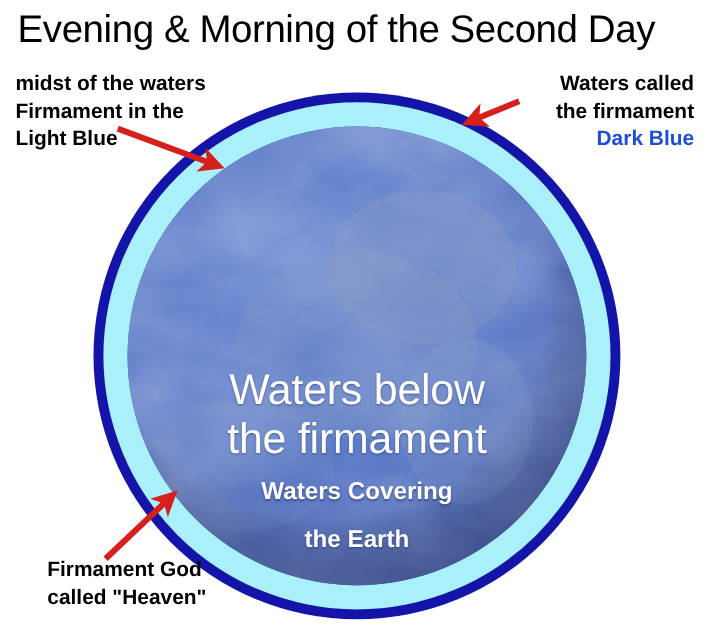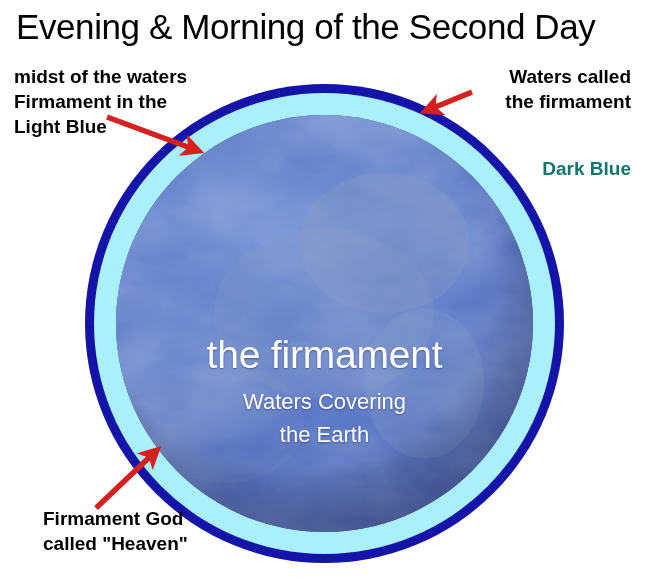--- a/index.html
+++ b/index.html
@@ -81,21 +81,21 @@
   #globe-caption .main-line {
     font-size: 39px;
     line-height: 45px;
     font-weight: normal;
     letter-spacing: -0.2px;
     text-shadow: 0 1px 2px rgba(18,32,80,0.45);
   }
   #globe-caption .sub-line {
     font-size: 22px;
     line-height: 27px;
-    font-weight: normal;
+    font-weight: bold;
     margin-top: 11px;
     text-shadow: 0 1px 2px rgba(18,32,80,0.45);
   }
 
   
   .annotation {
     position: absolute;
     font-size: 19px;
     font-weight: bold;
     line-height: 25px;
@@ -112,22 +112,21 @@
     top: 64px;
     text-align: right;
   }
   #annotation-firmament-heaven {
     left: 14px;
     top: 506px;
     text-align: left;
     margin-left: 29px;
   }
   .annotation .accent-dark-blue {
-    color: #0f766e;
-    margin-top: 42px;
+    color: #1d4ed8;
   }
 
   
   #arrow-layer {
     position: absolute;
     left: 0; top: 0;
     width: 648px; height: 582px;
     pointer-events: none;
     z-index: 4;
   }
@@ -184,23 +183,24 @@
       <ellipse cx="30" cy="70" rx="16" ry="12" fill="#7e94c2" opacity="0.18"></ellipse>
       <radialGradient id="vig" cx="44%" cy="38%" r="66%">
         <stop offset="62%" stop-color="#000000" stop-opacity="0"></stop>
         <stop offset="100%" stop-color="#16246e" stop-opacity="0.55"></stop>
       </radialGradient>
       <rect x="0" y="0" width="100" height="100" fill="url(#vig)"></rect>
     </svg>
   </div>
 
   <div id="globe-caption">
+    <div class="main-line">Waters below</div>
     <div class="main-line">the firmament</div>
     <div class="sub-line">Waters Covering</div>
-    <div class="sub-line" style="margin-top:6px">the Earth</div>
+    <div class="sub-line" style="margin-top:16px">the Earth</div>
   </div>
 </div>
 
 <svg id="arrow-layer" viewBox="0 0 648 582">
   <defs>
     <marker id="head" markerWidth="4.2" markerHeight="4.2" refX="2.6" refY="2.1" orient="auto" markerUnits="strokeWidth">
       <path d="M0,0 L4.2,2.1 L0,4.2 L1.1,2.1 Z" fill="#d5201e"></path>
     </marker>
   </defs>
 

